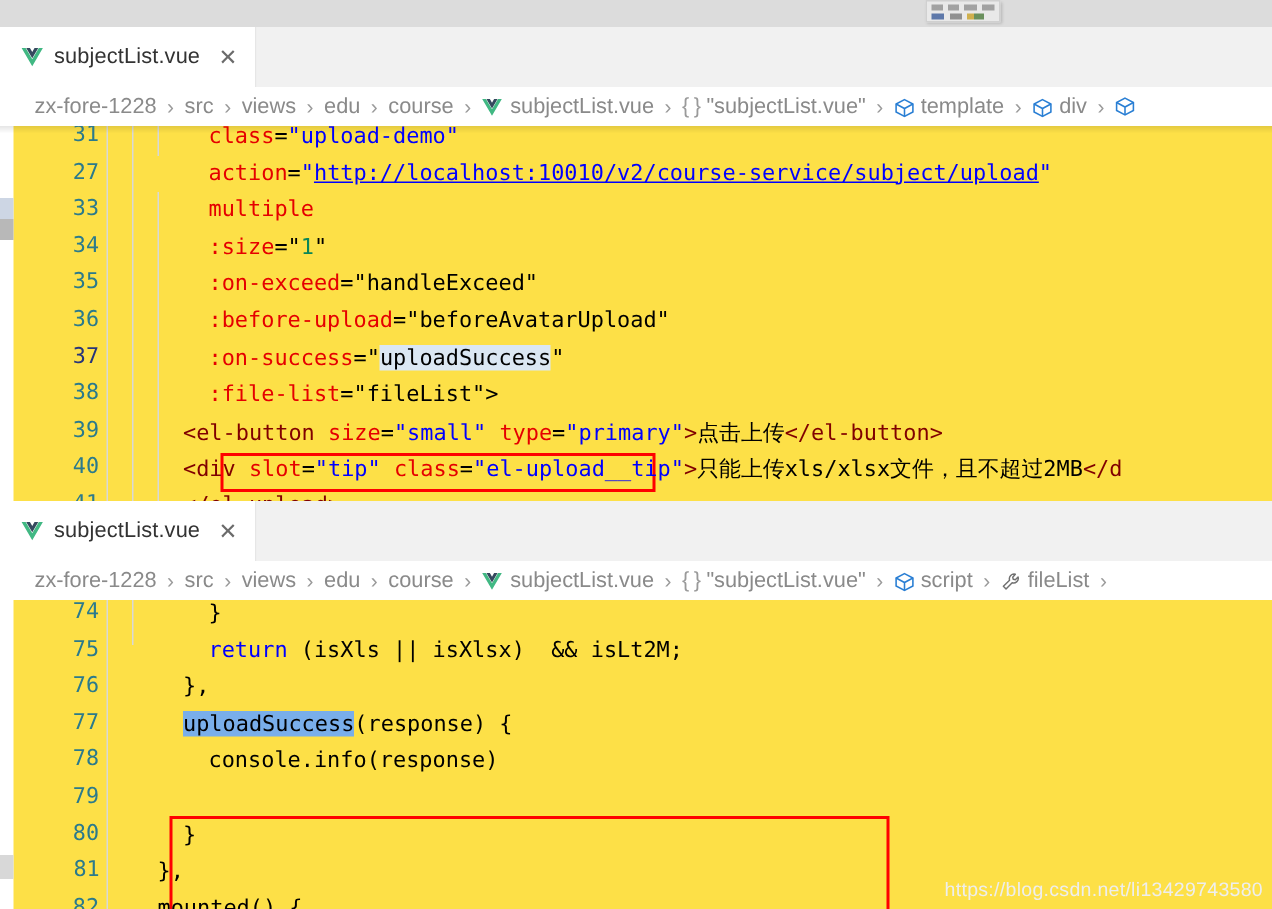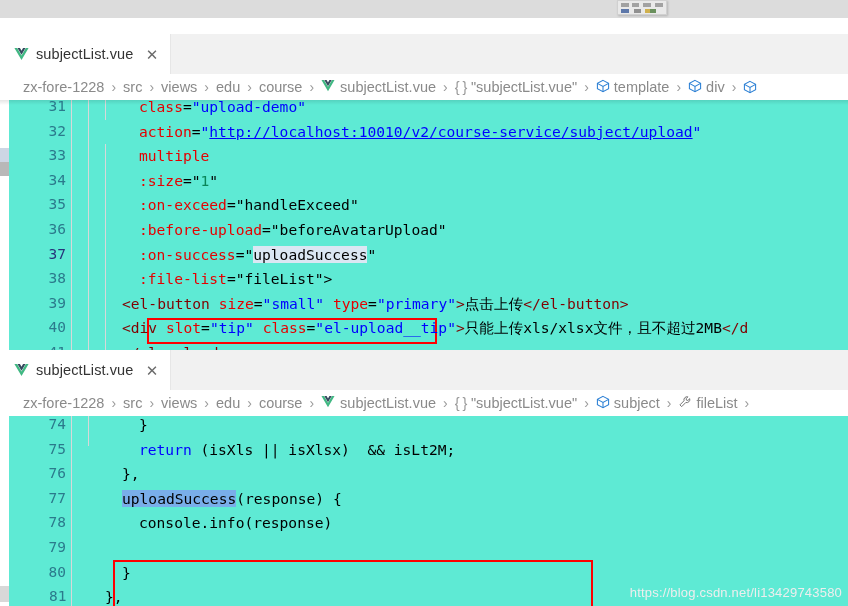--- a/index.html
+++ b/index.html
@@ -26,21 +26,21 @@
     background:linear-gradient(90deg,#8a8a8a 0 18%, transparent 18% 26%, #8a8a8a 26% 44%, transparent 44% 52%, #8a8a8a 52% 72%, transparent 72% 80%, #8a8a8a 80% 96%);
     opacity:.75;
   }
   .chrome-tooltip .tt-row2 {
     height:4px; margin:2px 3px 0 3px;
     background:linear-gradient(90deg,#3b5c9a 0 20%, transparent 20% 30%, #7a7a7a 30% 48%, transparent 48% 56%, #c9a227 56% 68%, #4a7a3a 68% 84%, transparent 84%);
     opacity:.8;
   }
 
   
-  .group { position:absolute; left:0; width:736px; background:#fff;margin-top:16px; }
+  .group { position:absolute; left:0; width:736px; background:#fff; }
   #group-top { top:18px; height:316px; }
   #group-bottom { top:334px; height:272px; }
 
   .tabbar {
     position:relative; height:40px; width:848px;
     background:#f3f3f3; display:flex; align-items:stretch;
   }
   .tab {
     display:flex; align-items:center; gap:7px;
     padding:0 11px 0 14px; height:40px;
@@ -65,29 +65,29 @@
 
   
   .breadcrumb {
     position:relative; height:26px; width:848px;
     background:#ffffff;
     display:flex; align-items:center;
     padding-left:23px; gap:0px;
     font-size:14.5px; color:#8a8a8a;
     white-space:nowrap; overflow:hidden;
   }
-  .bc-item { display:inline-flex; align-items:flex-start; gap:4px; }
+  .bc-item { display:inline-flex; align-items:flex-end; gap:4px; }
   .bc-sep { margin:0 7px; color:#9b9b9b; font-size:14px; }
   .bc-brace { color:#9a9a9a; letter-spacing:-.5px; }
   .cube-icon { width:14px; height:14px; display:inline-block; }
   .wrench-icon { width:14px; height:14px; display:inline-block; }
 
   
   .codearea {
-    position:relative; width:848px; background:#5eead4; overflow:hidden;
+    position:relative; width:848px; background:#fde047; overflow:hidden;
     font-family:"DejaVu Sans Mono", monospace;
     font-size:14.6px;
   }
   #code-top { height:250px; }
   #code-bottom { height:206px; }
 
   .overview-strip {
     position:absolute; left:0; top:0; width:9px; height:100%;
     background:#ffffff;
   }
@@ -240,21 +240,21 @@
       </div>
 
       <div class="indent-guide" style="left:71px;top:0;height:250px;"></div>
       <div class="indent-guide" style="left:88px;top:0;height:250px;"></div>
       <div class="indent-guide" style="left:105px;top:0;height:20px;"></div>
       <div class="indent-guide" style="left:105px;top:44px;height:206px;"></div>
       <div class="redbox" style="left:147px; top:218px; width:290px; height:26px;"></div>
       <div class="pane-shadow" style="top:0;"></div>
     <div class="gutter-line" style="top: -2px;">31</div>
         <div class="code-line" style="top: -2px; left: 139px;"><span class="t-attr">class</span><span class="t-punct">=</span><span class="t-str">"upload-demo"</span></div>
-        <div class="gutter-line" style="top: 22.6px;">32</div>
+        <div class="gutter-line" style="top: 22.6px;">27</div>
         <div class="code-line" style="top: 22.6px; left: 139px;"><span class="t-attr">action</span><span class="t-punct">=</span><span class="t-str">"</span><span class="t-link">http://localhost:10010/v2/course-service/subject/upload</span><span class="t-str">"</span></div>
         <div class="gutter-line" style="top: 47.2px;">33</div>
         <div class="code-line" style="top: 47.2px; left: 139px;"><span class="t-attr">multiple</span></div>
         <div class="gutter-line" style="top: 71.8px;">34</div>
         <div class="code-line" style="top: 71.8px; left: 139px;"><span class="t-attr">:size</span><span class="t-punct">=</span><span class="t-plain">"</span><span class="t-num">1</span><span class="t-plain">"</span></div>
         <div class="gutter-line" style="top: 96.4px;">35</div>
         <div class="code-line" style="top: 96.4px; left: 139px;"><span class="t-attr">:on-exceed</span><span class="t-punct">=</span><span class="t-plain">"handleExceed"</span></div>
         <div class="gutter-line" style="top: 121px;">36</div>
         <div class="code-line" style="top: 121px; left: 139px;"><span class="t-attr">:before-upload</span><span class="t-punct">=</span><span class="t-plain">"beforeAvatarUpload"</span></div>
         <div class="gutter-line active" style="top: 145.6px;">37</div>
@@ -322,21 +322,21 @@
         <span>"subjectList.vue"</span>
       </span>
       <span class="bc-sep">›</span>
       <span class="bc-item">
         <span class="cube-icon">
           <svg viewBox="0 0 16 16" width="14" height="14" xmlns="http://www.w3.org/2000/svg">
             <path d="M8 1.6 L14.4 5 L14.4 11 L8 14.4 L1.6 11 L1.6 5 Z" fill="none" stroke="#2a7fd4" stroke-width="1.2"></path>
             <path d="M1.6 5 L8 8.4 L14.4 5 M8 8.4 L8 14.4" fill="none" stroke="#2a7fd4" stroke-width="1.2"></path>
           </svg>
         </span>
-        <span>subject</span>
+        <span>script</span>
       </span>
       <span class="bc-sep">›</span>
       <span class="bc-item">
         <span class="wrench-icon">
           <svg viewBox="0 0 16 16" width="14" height="14" xmlns="http://www.w3.org/2000/svg">
             <path d="M11.3 2.1a3.6 3.6 0 0 0-4.4 4.5L2.2 11.3l2 2 4.7-4.7a3.6 3.6 0 0 0 4.5-4.4l-2.1 2.1-1.6-.4-.4-1.6z" fill="none" stroke="#707070" stroke-width="1.1" stroke-linejoin="round"></path>
           </svg>
         </span>
         <span>fileList</span>
       </span>

